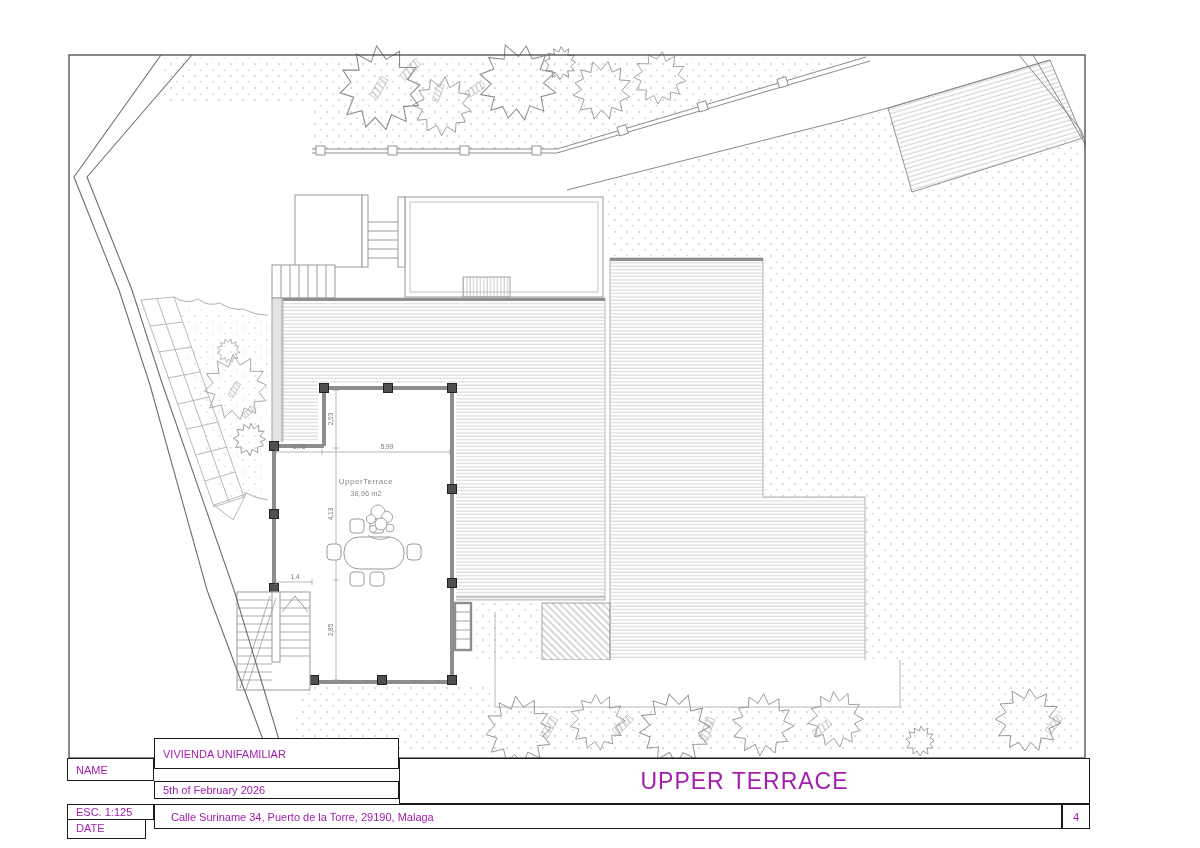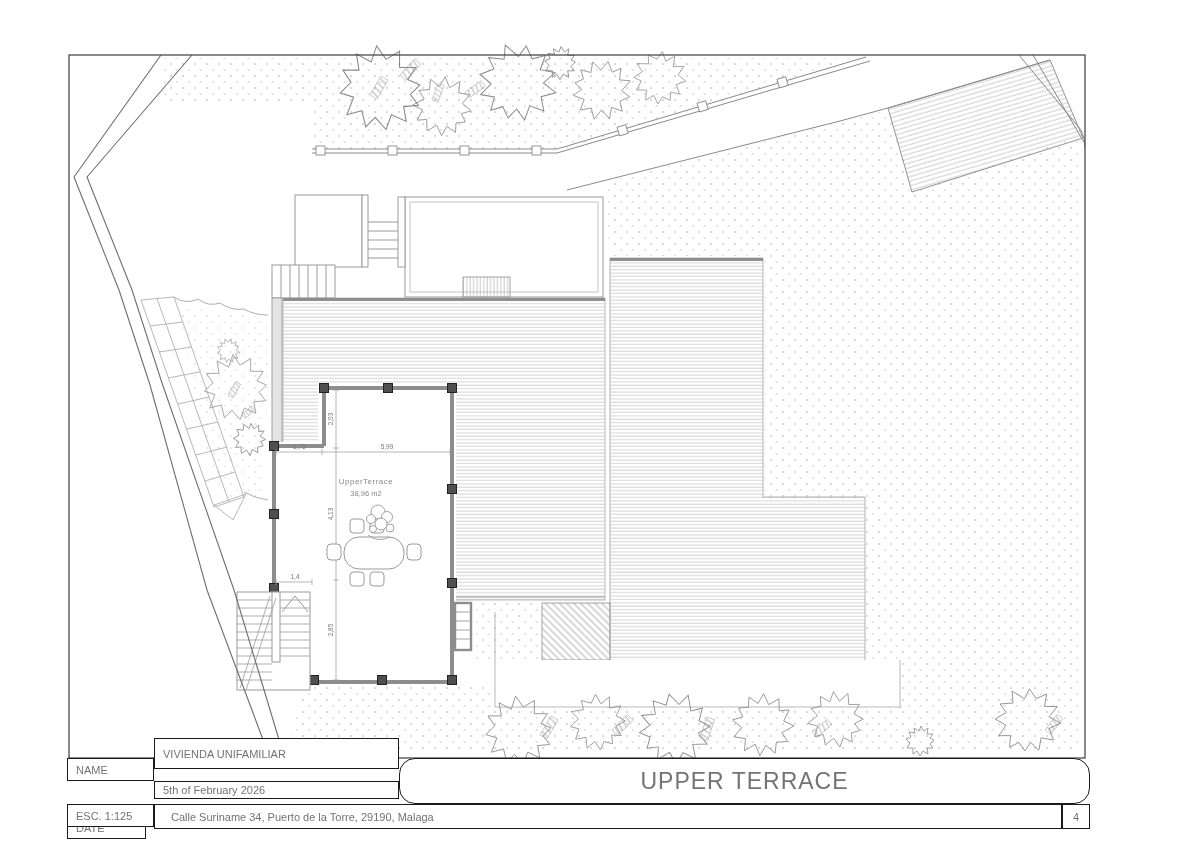--- a/index.html
+++ b/index.html
@@ -1,23 +1,23 @@
 <!DOCTYPE html>
 <html><head>
 <meta charset="utf-8">
 <style>
   html,body{margin:0;padding:0;background:#ffffff;}
   .stage{position:relative;width:1200px;height:848px;background:#fff;overflow:hidden;
-         font-family:"Liberation Sans", sans-serif;color:#737373;}
+         font-family:"Liberation Sans", sans-serif;color:#a21caf;}
   svg{position:absolute;left:0;top:0;}
   svg text{font-family:"Liberation Sans", sans-serif;}
   .tb-cell{position:absolute;border:1.6px solid #1a1a1a;box-sizing:border-box;
            background:#fff;font-size:11px;display:flex;align-items:center;
            padding-left:8px;white-space:nowrap;overflow:hidden;}
-  .tb-title{justify-content:center;padding-left:0;font-size:23px;letter-spacing:1px;border-radius:16px;}
+  .tb-title{justify-content:center;padding-left:0;font-size:23px;letter-spacing:1px;}
   .tb-page{justify-content:center;padding-left:0;}
 </style>
 </head>
 <body>
 
 <div class="stage">
 
 <svg width="1200" height="848" viewBox="0 0 1200 848">
   <defs>
     <pattern id="dots" width="12" height="12" patternUnits="userSpaceOnUse">
@@ -298,18 +298,18 @@
     <rect x="69" y="55" width="1016" height="703" fill="none" stroke="#4a4a4a" stroke-width="1.3"></rect>
   </g>
 </svg>
 
 <div>
   <div class="tb-cell" style="left:67px;top:758px;width:87px;height:23px;">NAME</div>
   <div class="tb-cell" style="left:154px;top:738px;width:245px;height:31px;">VIVIENDA UNIFAMILIAR</div>
   <div class="tb-cell" style="left:67px;top:816px;width:79px;height:23px;">DATE</div>
   <div class="tb-cell" style="left:154px;top:781px;width:245px;height:18px;">5th of February 2026</div>
   <div class="tb-cell tb-title" style="left:399px;top:758px;width:691px;height:46px;">UPPER TERRACE</div>
-  <div class="tb-cell" style="left:67px;top:804px;width:87px;height:23px;">ESC. 1:125</div>
+  <div class="tb-cell" style="left:67px;top:804px;width:87px;height:16px;">ESC. 1:125</div>
   <div class="tb-cell" style="left:154px;top:804px;width:908px;height:25px;padding-left:16px;">Calle Suriname 34, Puerto de la Torre, 29190, Malaga</div>
   <div class="tb-cell tb-page" style="left:1062px;top:804px;width:28px;height:25px;">4</div>
 </div>
 
 </div>
 
 </body></html>

